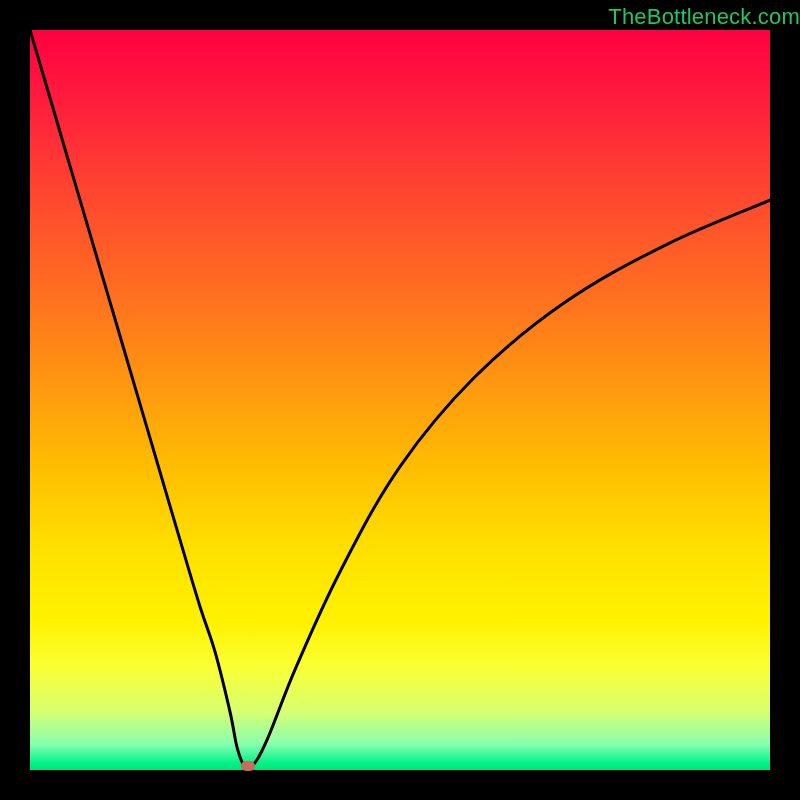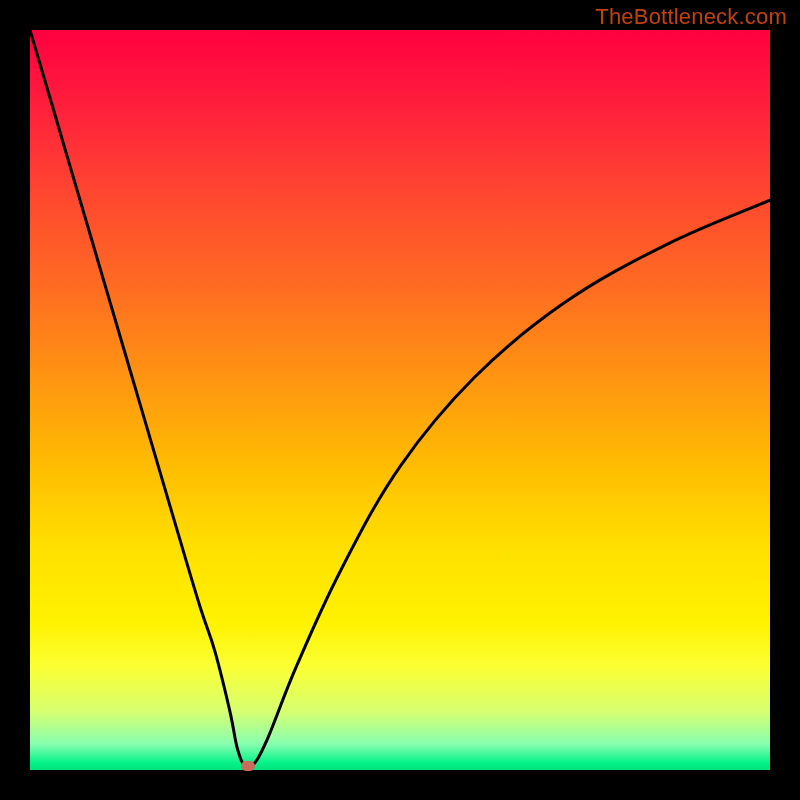--- a/index.html
+++ b/index.html
@@ -50,22 +50,22 @@
   .marker {
     position: absolute;
     width: 14px;
     height: 10px;
     border-radius: 5px;
     background: #c96d5a;
   }
   .watermark {
     position: absolute;
     top: 4px;
-    right: 13px;
-    color: #c2410c;
+    right: 0;
+    color: #22c55e;
     font-size: 22px;
     letter-spacing: 0.2px;
   }
 </style>
 </head>
 <body>
 
 <div class="frame">
   <div class="watermark">TheBottleneck.com</div>
   <div class="plot">

